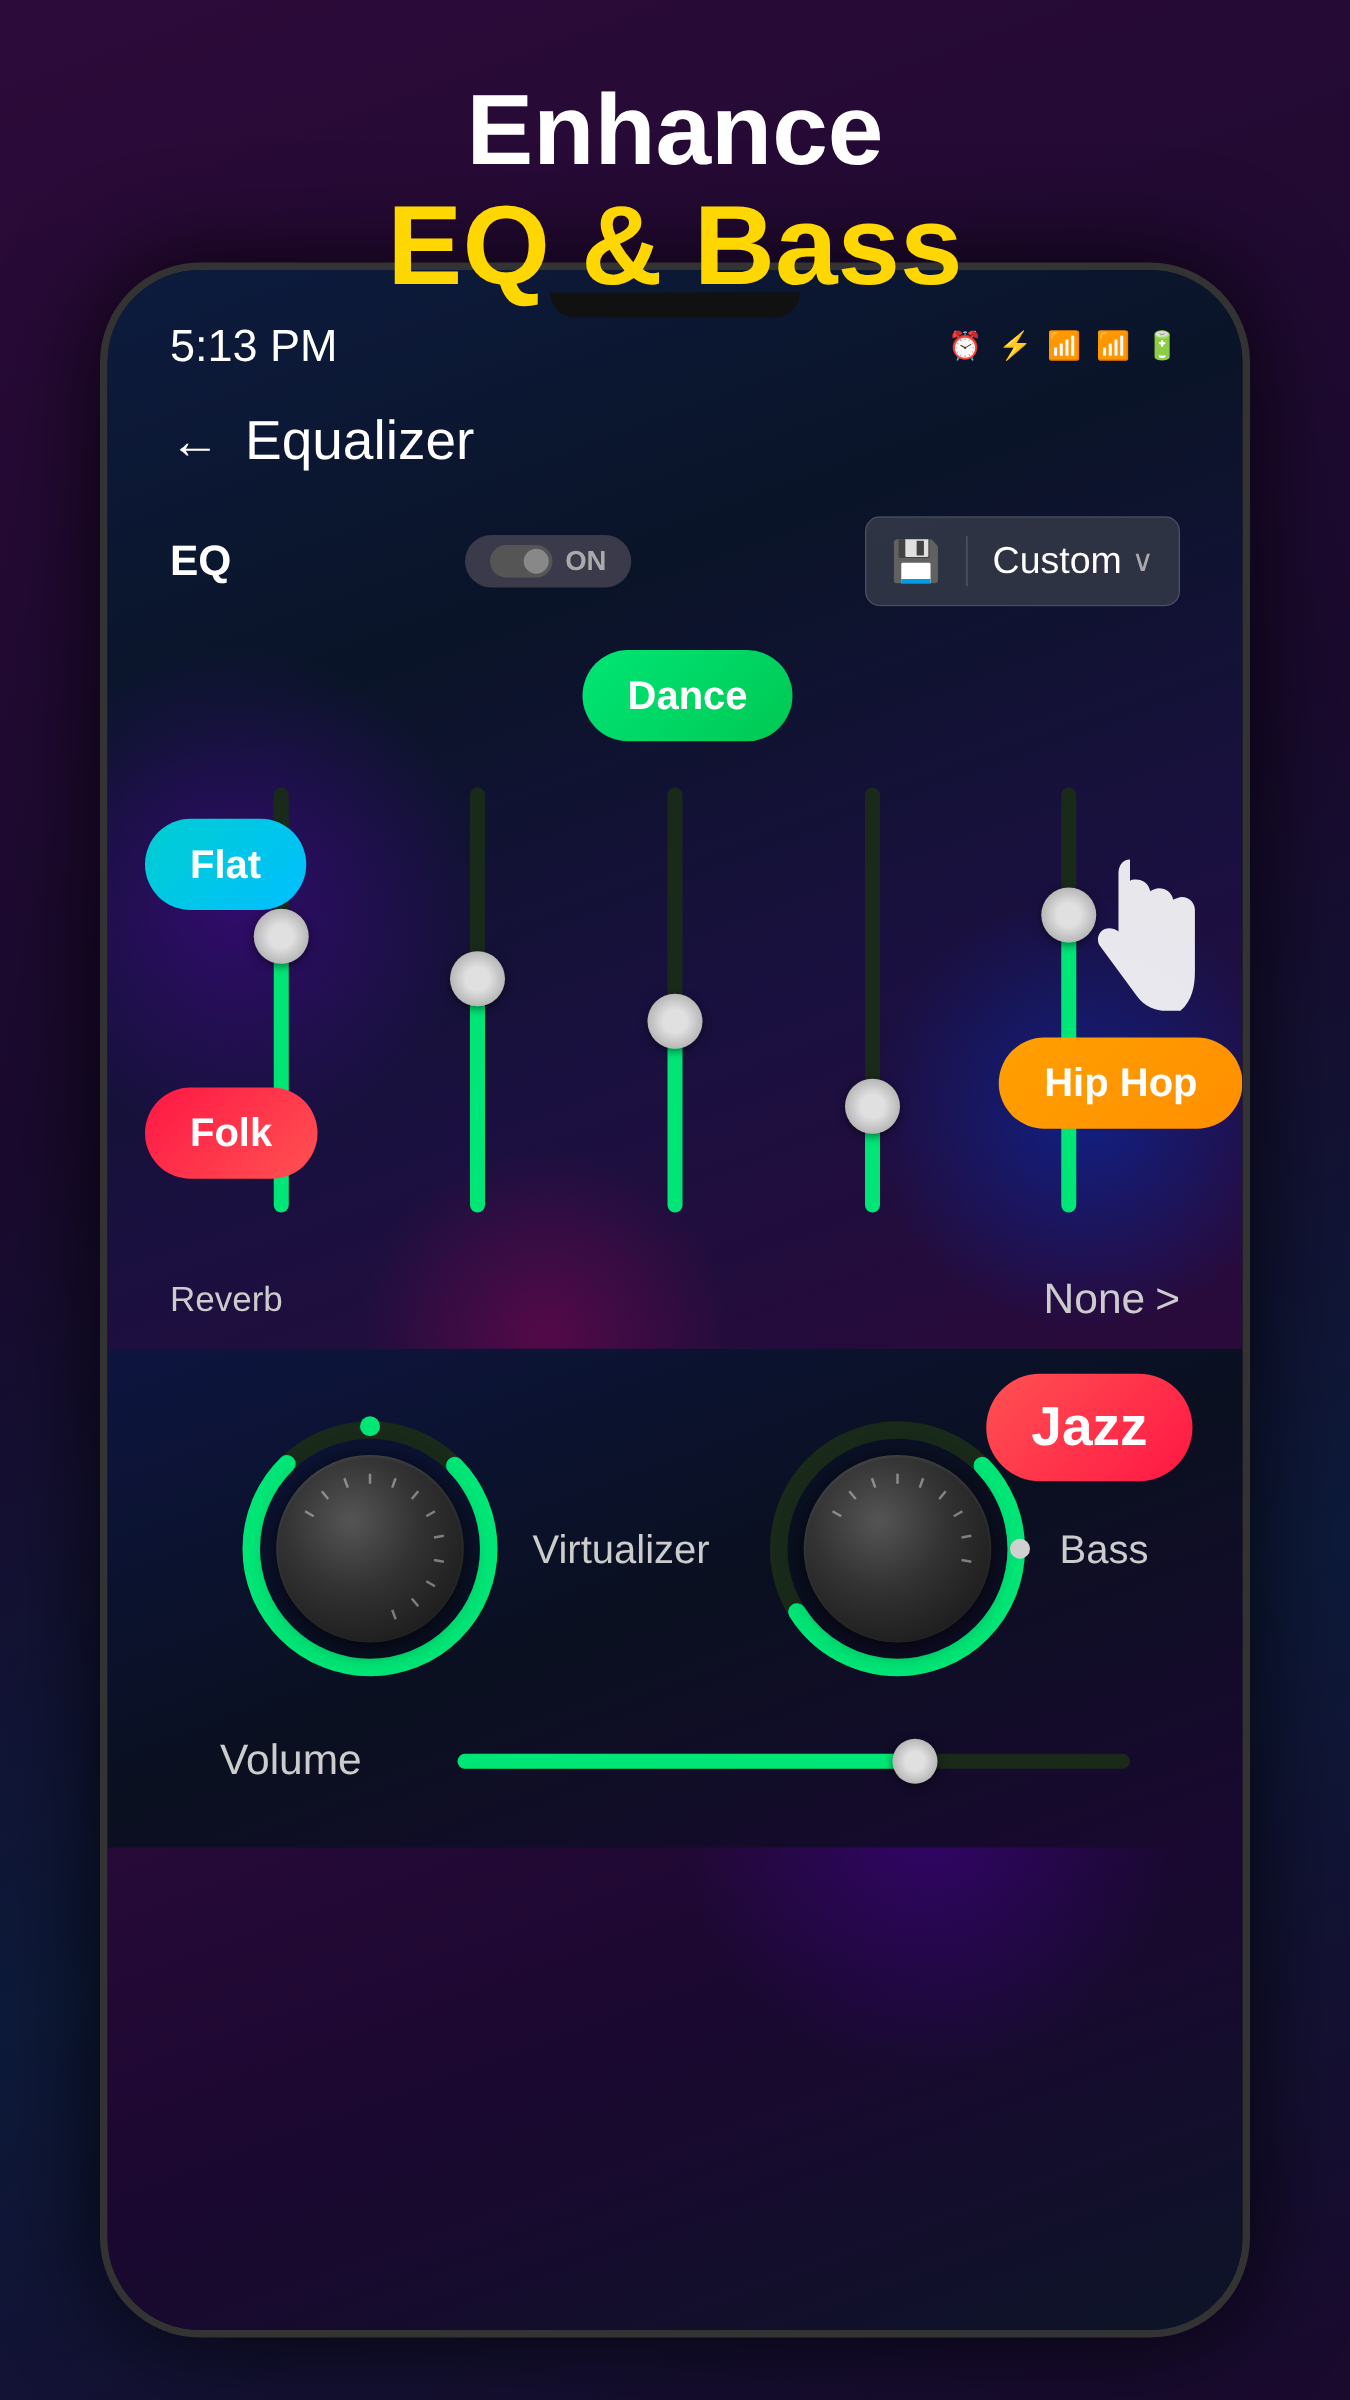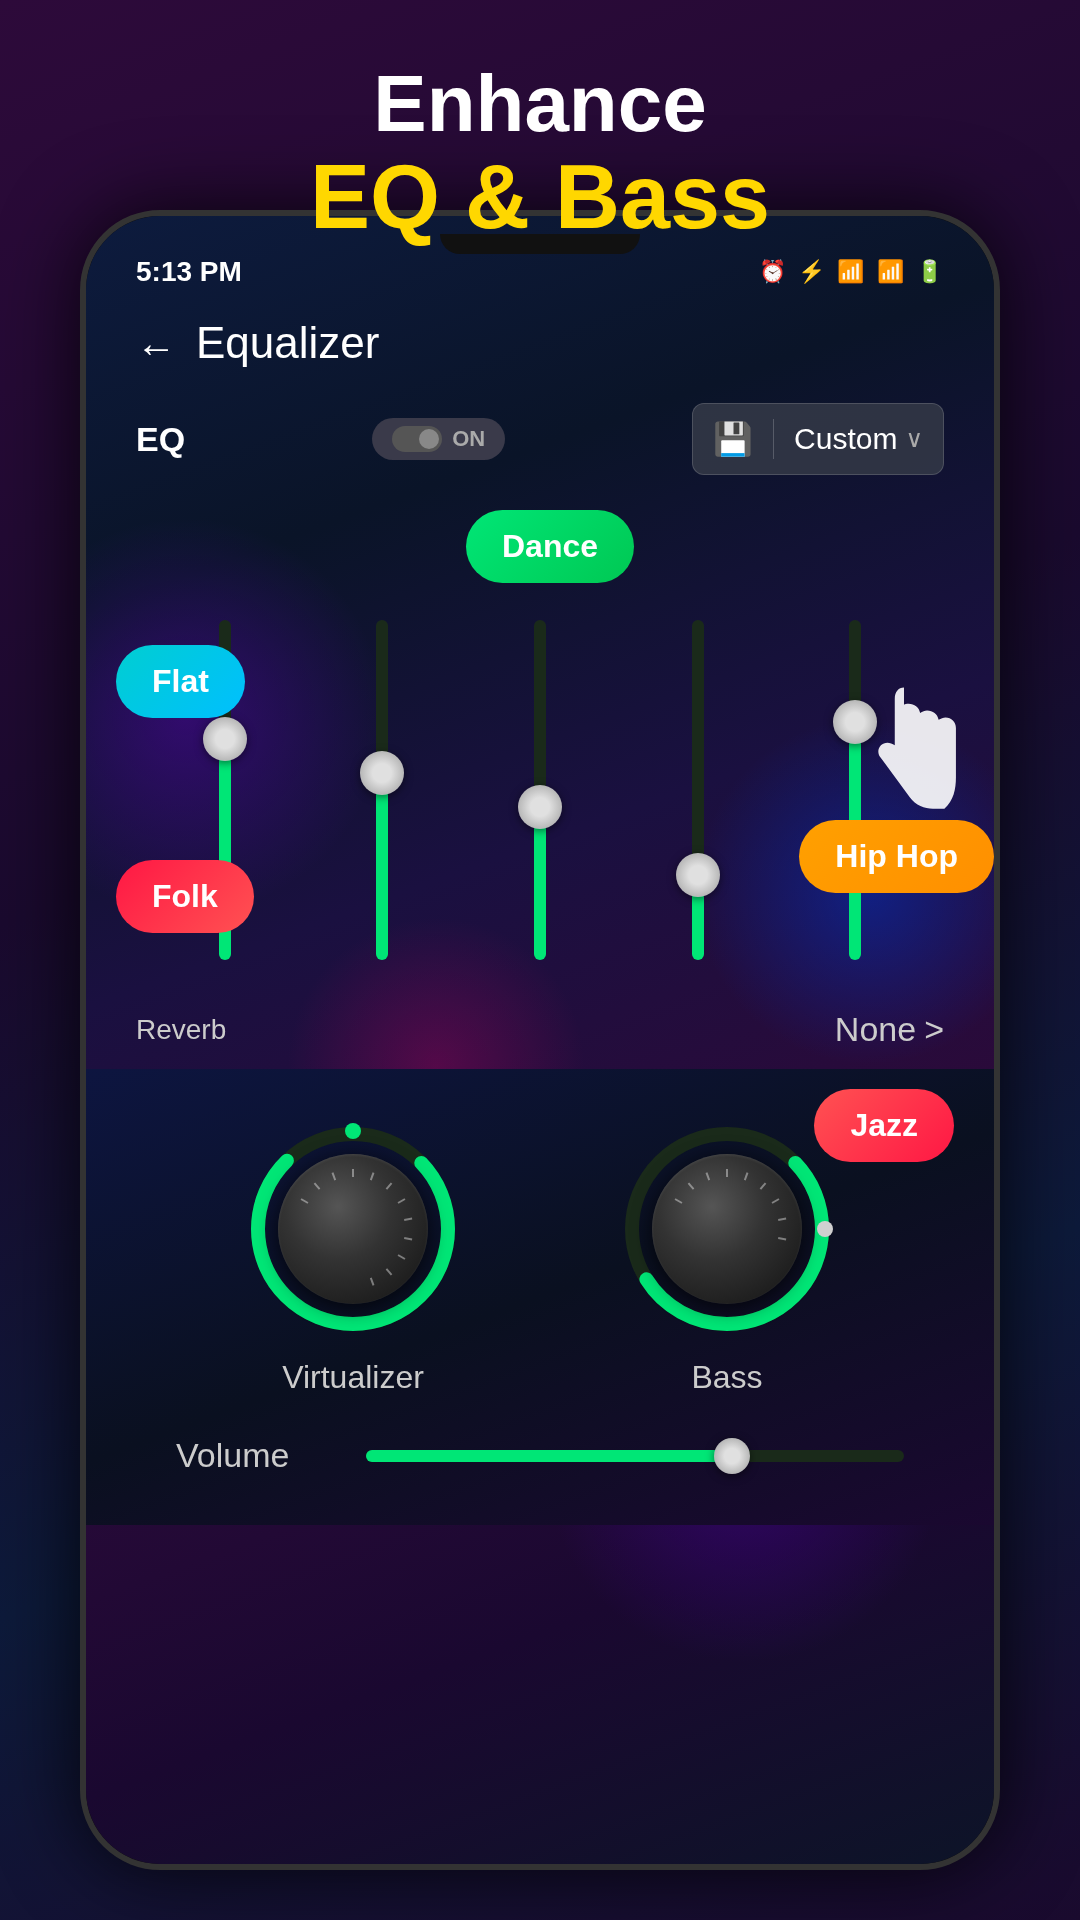--- a/index.html
+++ b/index.html
@@ -125,23 +125,23 @@
     .status-bar {
       display: flex;
       justify-content: space-between;
       align-items: center;
       padding: 40px 50px 10px;
       position: relative;
       z-index: 5;
     }
 
     .status-time {
-      font-size: 28px;
-      color: white;
-      font-weight: 700;
+      font-size: 36px;
+      color: white;
+      font-weight: 400;
     }
 
     .status-icons {
       display: flex;
       align-items: center;
       gap: 12px;
     }
 
     .status-icon {
       color: white;
@@ -387,37 +387,37 @@
       z-index: 5;
     }
 
     .jazz-tag {
       position: absolute;
       top: 20px;
       right: 40px;
       background: linear-gradient(135deg, #FF5252, #FF1744);
       border-radius: 50px;
       padding: 18px 36px;
-      font-size: 32px;
+      font-size: 44px;
       font-weight: 700;
       color: white;
       z-index: 10;
     }
 
     .knobs-row {
       display: flex;
       justify-content: space-around;
       align-items: flex-end;
       padding: 20px 60px;
       gap: 40px;
     }
 
     .knob-wrapper {
       display: flex;
-      flex-direction: column;
+      flex-direction: row;
       align-items: center;
       gap: 20px;
     }
 
     .knob-container {
       position: relative;
       width: 220px;
       height: 220px;
     }
 

